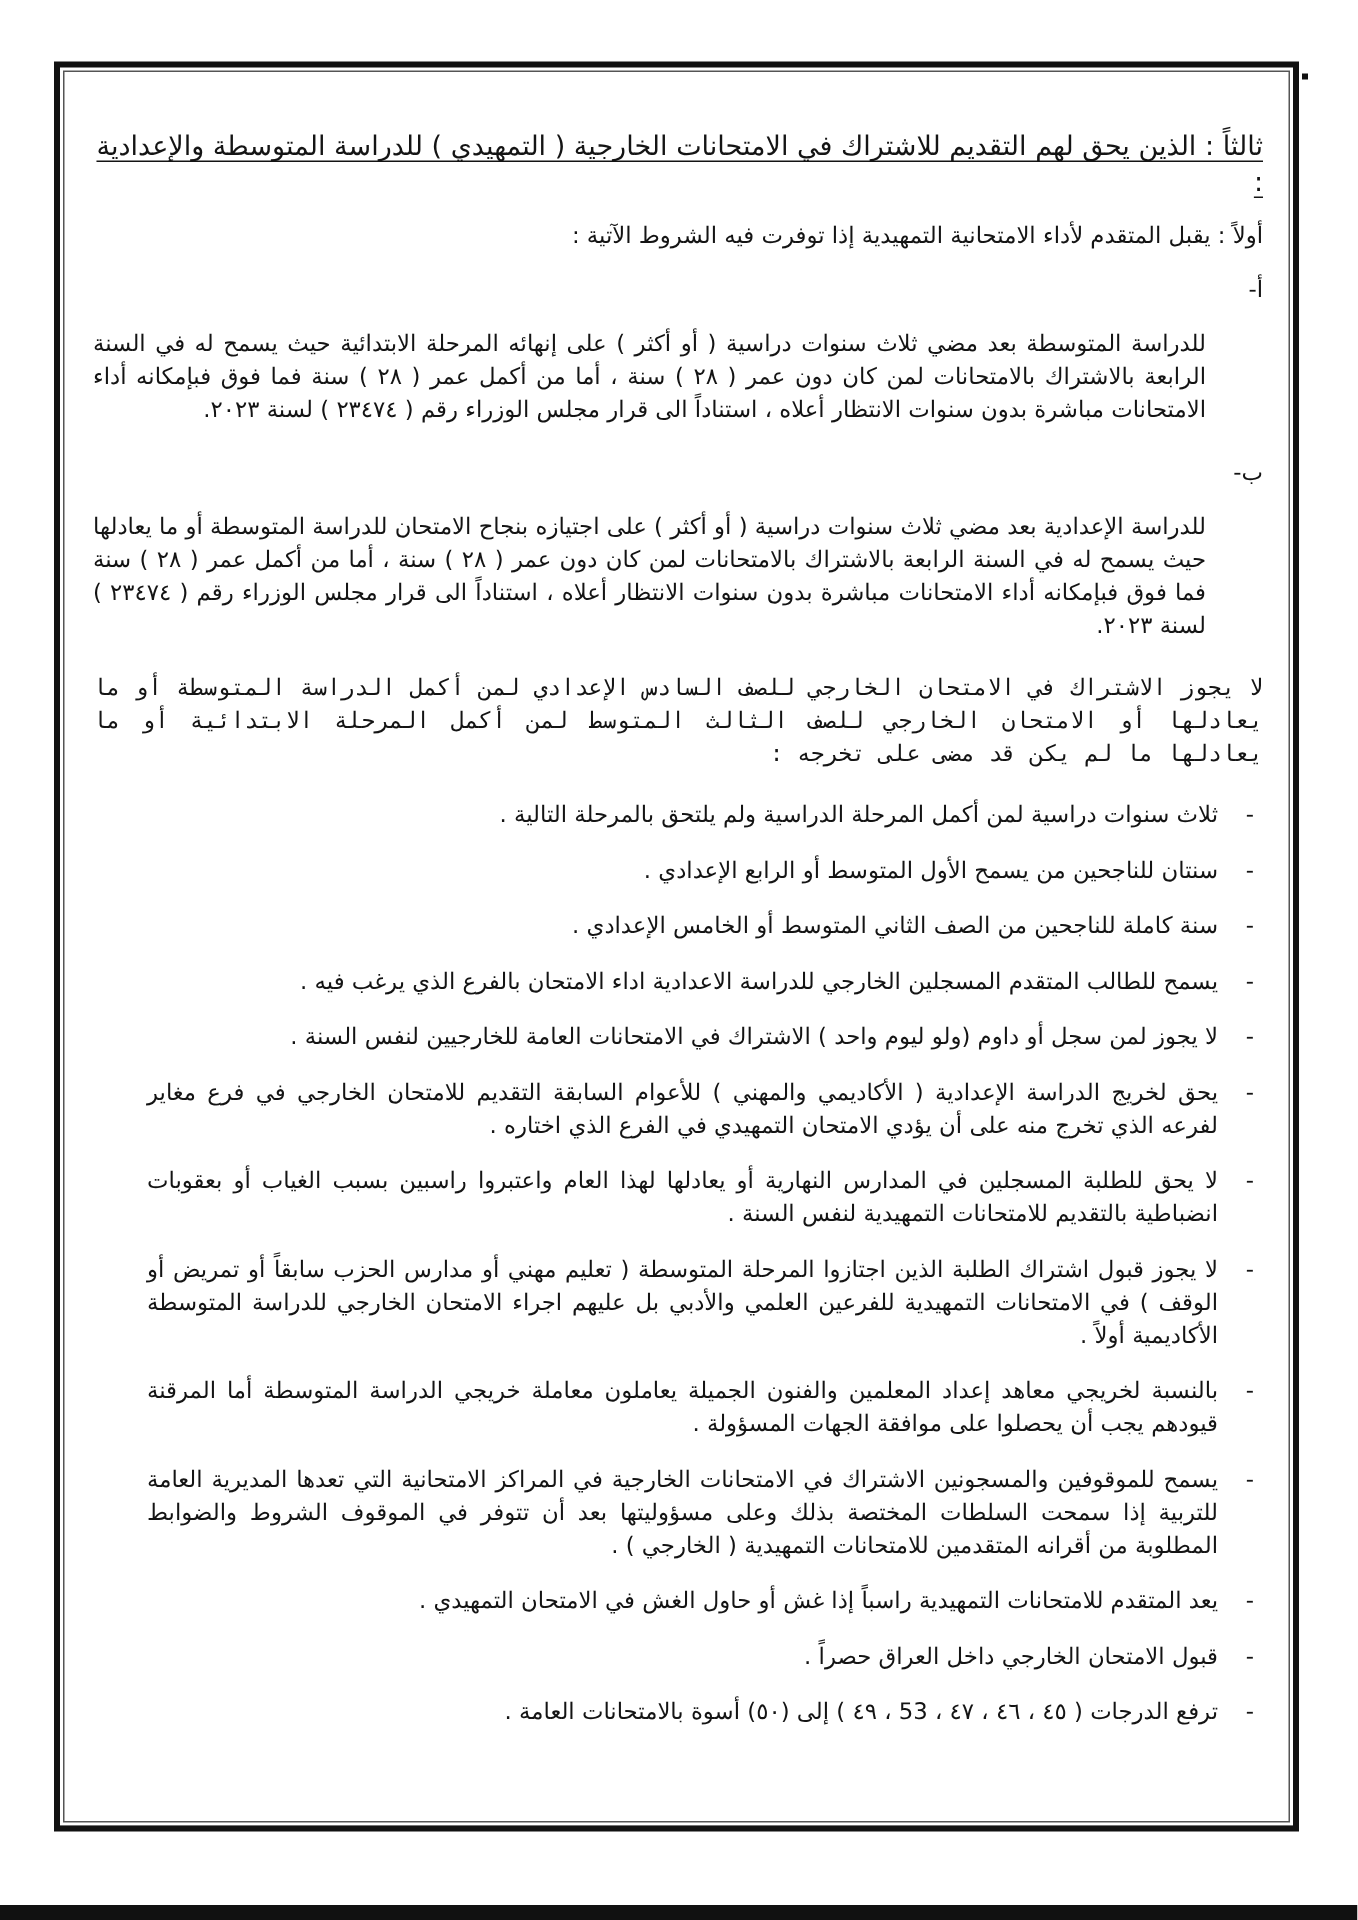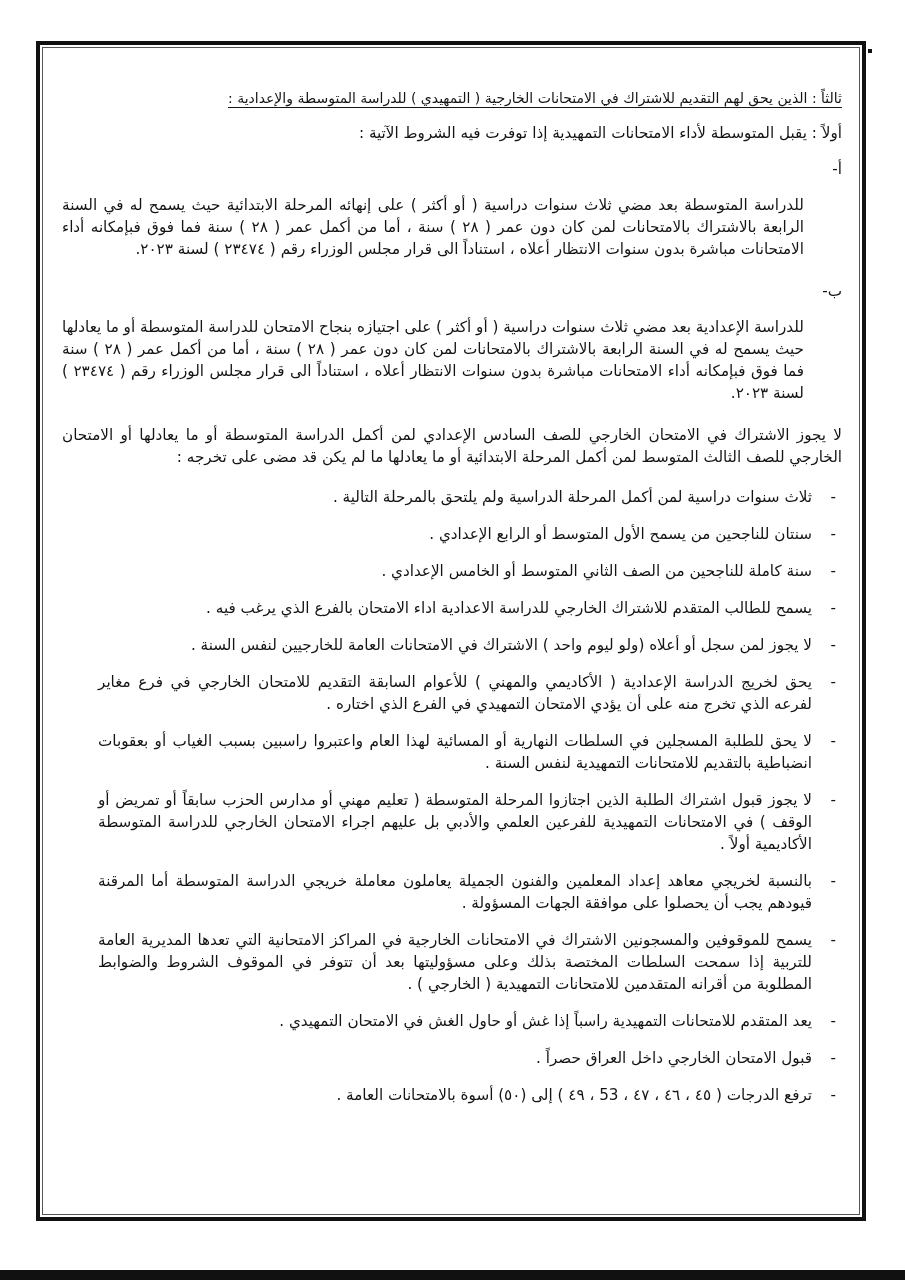--- a/index.html
+++ b/index.html
@@ -17,49 +17,49 @@
   .bottom-rule {
     position: absolute; left: 0; top: 1270px; width: 905px; height: 10px;
     background: #111;
   }
   .content {
     position: absolute; left: 62px; top: 86px; width: 780px;
     direction: rtl; text-align: justify;
     font-size: 15.2px; line-height: 22px;
   }
   .title {
-    font-size: 14px; line-height: 24px; text-decoration: underline;
+    font-size: 18px; line-height: 24px; text-decoration: underline;
     text-underline-offset: 4px; margin: 0 0 12px 0; font-weight: normal;
     text-align: right;
   }
   .p { margin: 0 0 14px 0; }
   .sub {
     display: flex; margin: 0 0 20px 0;
   }
   .sub .lbl { flex: 0 0 38px; text-align: right; }
   .sub .txt { flex: 1; margin-top: 36px; }
   .para-indent { margin: 0 0 20px 0; }
   .para-indent .first { }
   .para-indent .rest { padding-right: 26px; }
   .bullets { list-style: none; margin: 0; padding: 0; }
   .bullets li { display: flex; margin: 0 0 15px 0; }
   .bullets .dash { flex: 0 0 30px; text-align: right; padding-right: 6px; box-sizing: border-box; }
   .bullets .btxt { flex: 1; margin-left: 36px; }
-  .intro { margin: 0 0 18px 0; }
+  .intro { margin: 0 0 18px 0; font-family: Liberation Mono, monospace; }
 </style>
 </head>
 <body>
 
 <div class="frame"></div>
 <div class="dot"></div>
 
 <div class="content">
   <h2 class="title">ثالثاً : الذين يحق لهم التقديم للاشتراك في الامتحانات الخارجية ( التمهيدي ) للدراسة المتوسطة والإعدادية :</h2>
 
-  <p class="p">أولاً : يقبل المتوسطة لأداء الامتحانات التمهيدية إذا توفرت فيه الشروط الآتية :</p>
+  <p class="p">أولاً : يقبل المتقدم لأداء الامتحانية التمهيدية إذا توفرت فيه الشروط الآتية :</p>
 
   <div class="sub">
     <span class="lbl">أ-</span>
     <span class="txt">للدراسة المتوسطة بعد مضي ثلاث سنوات دراسية ( أو أكثر ) على إنهائه المرحلة الابتدائية حيث يسمح له في السنة الرابعة بالاشتراك بالامتحانات لمن كان دون عمر ( ٢٨ ) سنة ، أما من أكمل عمر ( ٢٨ ) سنة فما فوق فبإمكانه أداء الامتحانات مباشرة بدون سنوات الانتظار أعلاه ، استناداً الى قرار مجلس الوزراء رقم ( ٢٣٤٧٤ ) لسنة ٢٠٢٣.</span>
   </div>
   <div class="sub">
     <span class="lbl">ب-</span>
     <span class="txt">للدراسة الإعدادية بعد مضي ثلاث سنوات دراسية ( أو أكثر ) على اجتيازه بنجاح الامتحان للدراسة المتوسطة أو ما يعادلها حيث يسمح له في السنة الرابعة بالاشتراك بالامتحانات لمن كان دون عمر ( ٢٨ ) سنة ، أما من أكمل عمر ( ٢٨ ) سنة فما فوق فبإمكانه أداء الامتحانات مباشرة بدون سنوات الانتظار أعلاه ، استناداً الى قرار مجلس الوزراء رقم ( ٢٣٤٧٤ ) لسنة ٢٠٢٣.</span>
   </div>
 
@@ -74,33 +74,33 @@
     <li>
         <span class="dash">-</span>
         <span class="btxt">سنتان للناجحين من يسمح الأول المتوسط أو الرابع الإعدادي .</span>
       </li>
     <li>
         <span class="dash">-</span>
         <span class="btxt">سنة كاملة للناجحين من الصف الثاني المتوسط أو الخامس الإعدادي .</span>
       </li>
     <li>
         <span class="dash">-</span>
-        <span class="btxt">يسمح للطالب المتقدم للاشتراك الخارجي للدراسة الاعدادية اداء الامتحان بالفرع الذي يرغب فيه .</span>
+        <span class="btxt">يسمح للطالب المتقدم المسجلين الخارجي للدراسة الاعدادية اداء الامتحان بالفرع الذي يرغب فيه .</span>
       </li>
     <li>
         <span class="dash">-</span>
-        <span class="btxt">لا يجوز لمن سجل أو أعلاه (ولو ليوم واحد ) الاشتراك في الامتحانات العامة للخارجيين لنفس السنة .</span>
+        <span class="btxt">لا يجوز لمن سجل أو داوم (ولو ليوم واحد ) الاشتراك في الامتحانات العامة للخارجيين لنفس السنة .</span>
       </li>
     <li>
         <span class="dash">-</span>
         <span class="btxt">يحق لخريج الدراسة الإعدادية ( الأكاديمي والمهني ) للأعوام السابقة التقديم للامتحان الخارجي في فرع مغاير لفرعه الذي تخرج منه على أن يؤدي الامتحان التمهيدي في الفرع الذي اختاره .</span>
       </li>
     <li>
         <span class="dash">-</span>
-        <span class="btxt">لا يحق للطلبة المسجلين في السلطات النهارية أو المسائية لهذا العام واعتبروا راسبين بسبب الغياب أو بعقوبات انضباطية بالتقديم للامتحانات التمهيدية لنفس السنة .</span>
+        <span class="btxt">لا يحق للطلبة المسجلين في المدارس النهارية أو يعادلها لهذا العام واعتبروا راسبين بسبب الغياب أو بعقوبات انضباطية بالتقديم للامتحانات التمهيدية لنفس السنة .</span>
       </li>
     <li>
         <span class="dash">-</span>
         <span class="btxt">لا يجوز قبول اشتراك الطلبة الذين اجتازوا المرحلة المتوسطة ( تعليم مهني أو مدارس الحزب سابقاً أو تمريض أو الوقف ) في الامتحانات التمهيدية للفرعين العلمي والأدبي بل عليهم اجراء الامتحان الخارجي للدراسة المتوسطة الأكاديمية أولاً .</span>
       </li>
     <li>
         <span class="dash">-</span>
         <span class="btxt">بالنسبة لخريجي معاهد إعداد المعلمين والفنون الجميلة يعاملون معاملة خريجي الدراسة المتوسطة أما المرقنة قيودهم يجب أن يحصلوا على موافقة الجهات المسؤولة .</span>
       </li>
     <li>

